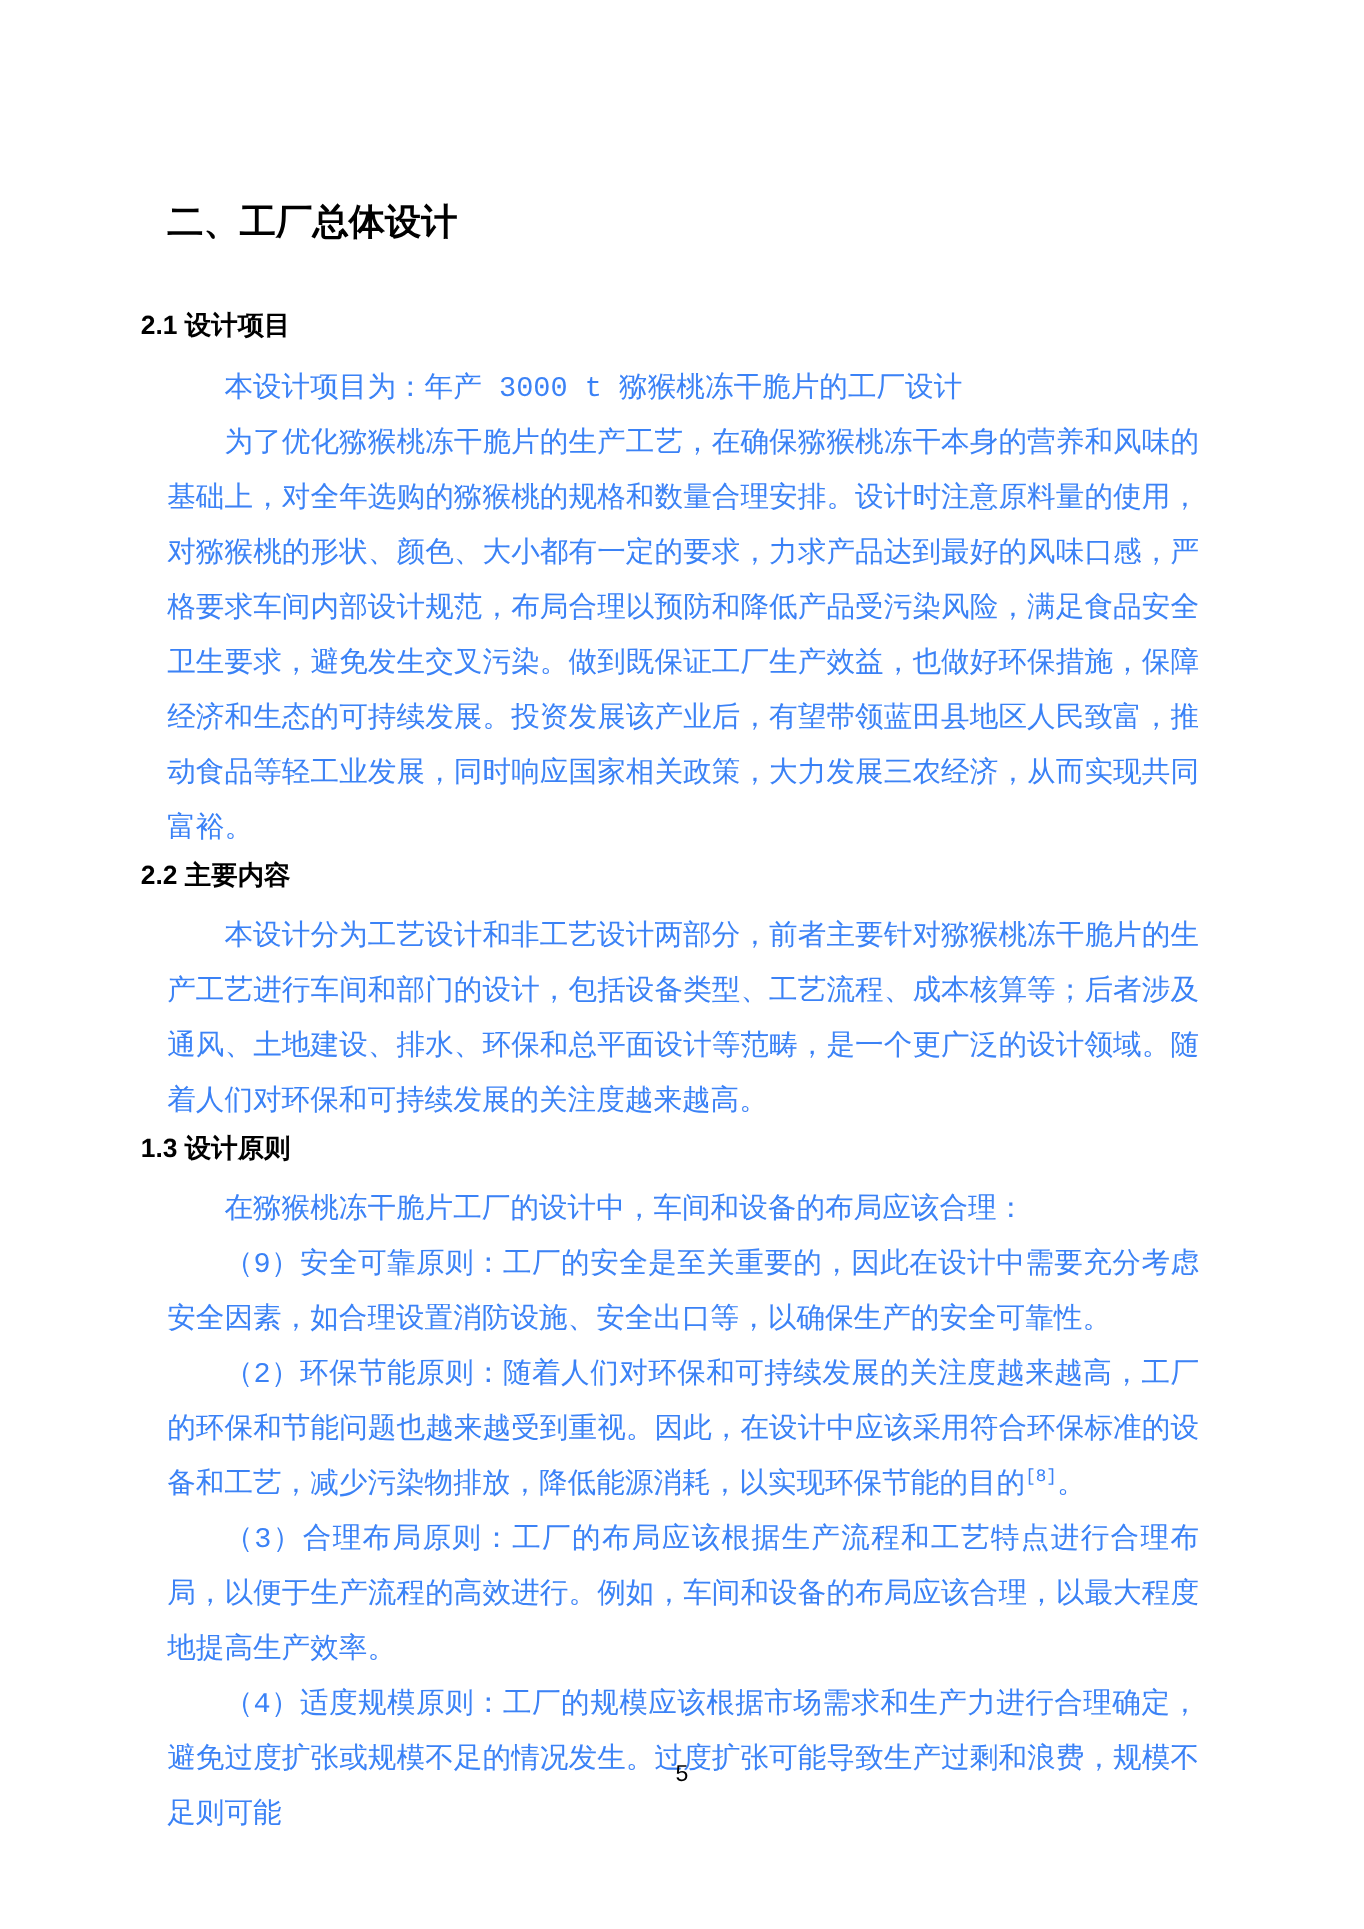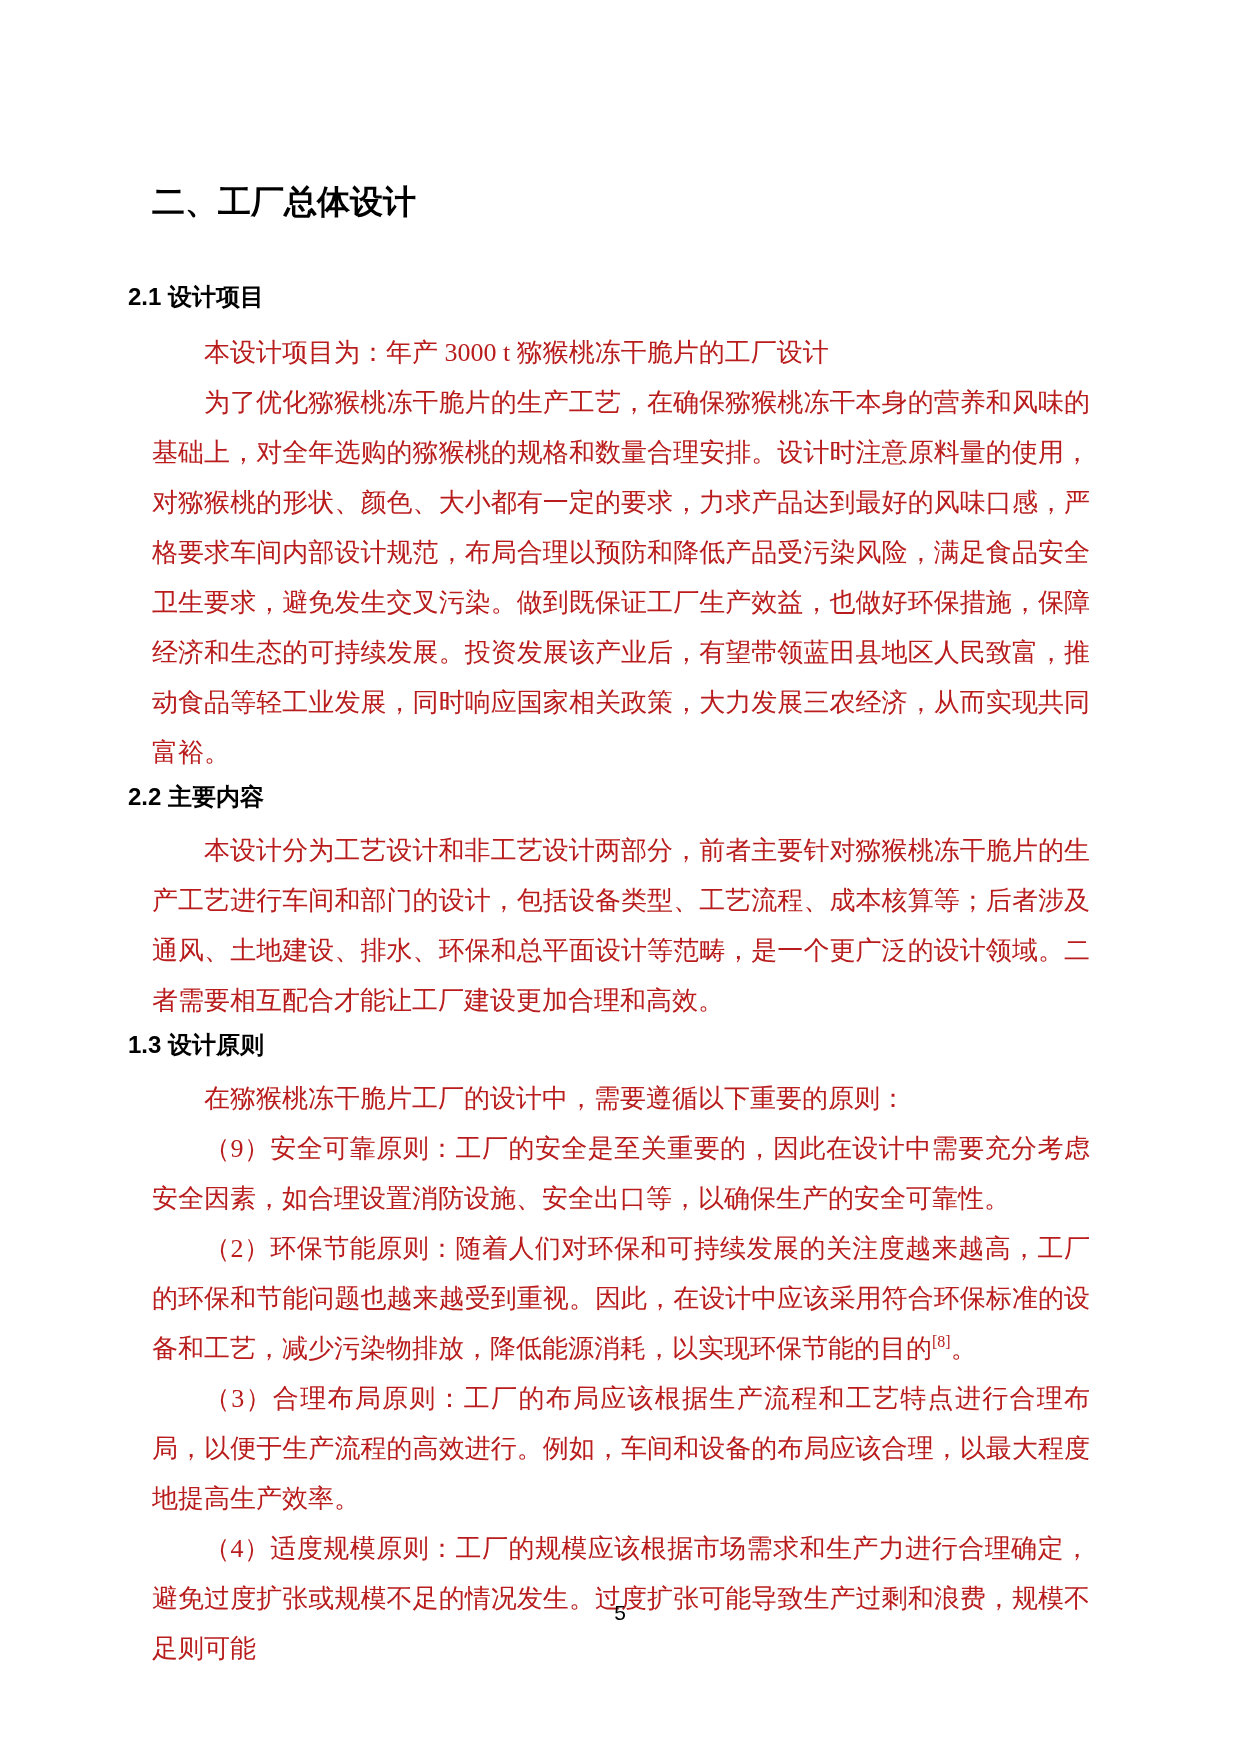--- a/index.html
+++ b/index.html
@@ -38,26 +38,26 @@
   }
   .section-heading.first {
     margin-top: 56px;
     margin-bottom: 12px;
   }
   .section-heading.later {
     margin-bottom: 10px;
   }
   .para {
     margin-left: 24px;
-    font-family: Liberation Serif, serif;
+    font-family: Liberation Mono, monospace;
     font-size: 26px;
     line-height: 50px;
     text-align: justify;
     text-indent: 2em;
-    color: #b91c1c;
+    color: #3b82f6;
     letter-spacing: 0;
   }
   .para sup {
     font-size: 16px;
     line-height: 0;
     vertical-align: super;
   }
   .page-number {
     position: absolute;
     left: 0;
@@ -79,25 +79,25 @@
     <h1 class="chapter-title">二、工厂总体设计</h1>
 
     <h2 class="section-heading first">2.1 设计项目</h2>
 
     <p class="para">本设计项目为：年产 3000 t 猕猴桃冻干脆片的工厂设计</p>
 
     <p class="para">为了优化猕猴桃冻干脆片的生产工艺，在确保猕猴桃冻干本身的营养和风味的基础上，对全年选购的猕猴桃的规格和数量合理安排。设计时注意原料量的使用，对猕猴桃的形状、颜色、大小都有一定的要求，力求产品达到最好的风味口感，严格要求车间内部设计规范，布局合理以预防和降低产品受污染风险，满足食品安全卫生要求，避免发生交叉污染。做到既保证工厂生产效益，也做好环保措施，保障经济和生态的可持续发展。投资发展该产业后，有望带领蓝田县地区人民致富，推动食品等轻工业发展，同时响应国家相关政策，大力发展三农经济，从而实现共同富裕。</p>
 
     <h2 class="section-heading later">2.2 主要内容</h2>
 
-    <p class="para">本设计分为工艺设计和非工艺设计两部分，前者主要针对猕猴桃冻干脆片的生产工艺进行车间和部门的设计，包括设备类型、工艺流程、成本核算等；后者涉及通风、土地建设、排水、环保和总平面设计等范畴，是一个更广泛的设计领域。二者需要相互配合才能让工厂建设更加合理和高效。</p>
+    <p class="para">本设计分为工艺设计和非工艺设计两部分，前者主要针对猕猴桃冻干脆片的生产工艺进行车间和部门的设计，包括设备类型、工艺流程、成本核算等；后者涉及通风、土地建设、排水、环保和总平面设计等范畴，是一个更广泛的设计领域。随着人们对环保和可持续发展的关注度越来越高。</p>
 
     <h2 class="section-heading later">1.3 设计原则</h2>
 
-    <p class="para">在猕猴桃冻干脆片工厂的设计中，需要遵循以下重要的原则：</p>
+    <p class="para">在猕猴桃冻干脆片工厂的设计中，车间和设备的布局应该合理：</p>
 
     <p class="para">（9）安全可靠原则：工厂的安全是至关重要的，因此在设计中需要充分考虑安全因素，如合理设置消防设施、安全出口等，以确保生产的安全可靠性。</p>
 
     <p class="para"><span>（2）环保节能原则：随着人们对环保和可持续发展的关注度越来越高，工厂的环保和节能问题也越来越受到重视。因此，在设计中应该采用符合环保标准的设备和工艺，减少污染物排放，降低能源消耗，以实现环保节能的目的</span><sup>[8]</sup><span>。</span></p>
 
     <p class="para">（3）合理布局原则：工厂的布局应该根据生产流程和工艺特点进行合理布局，以便于生产流程的高效进行。例如，车间和设备的布局应该合理，以最大程度地提高生产效率。</p>
 
     <p class="para">（4）适度规模原则：工厂的规模应该根据市场需求和生产力进行合理确定，避免过度扩张或规模不足的情况发生。过度扩张可能导致生产过剩和浪费，规模不足则可能</p>
 
   </div>

